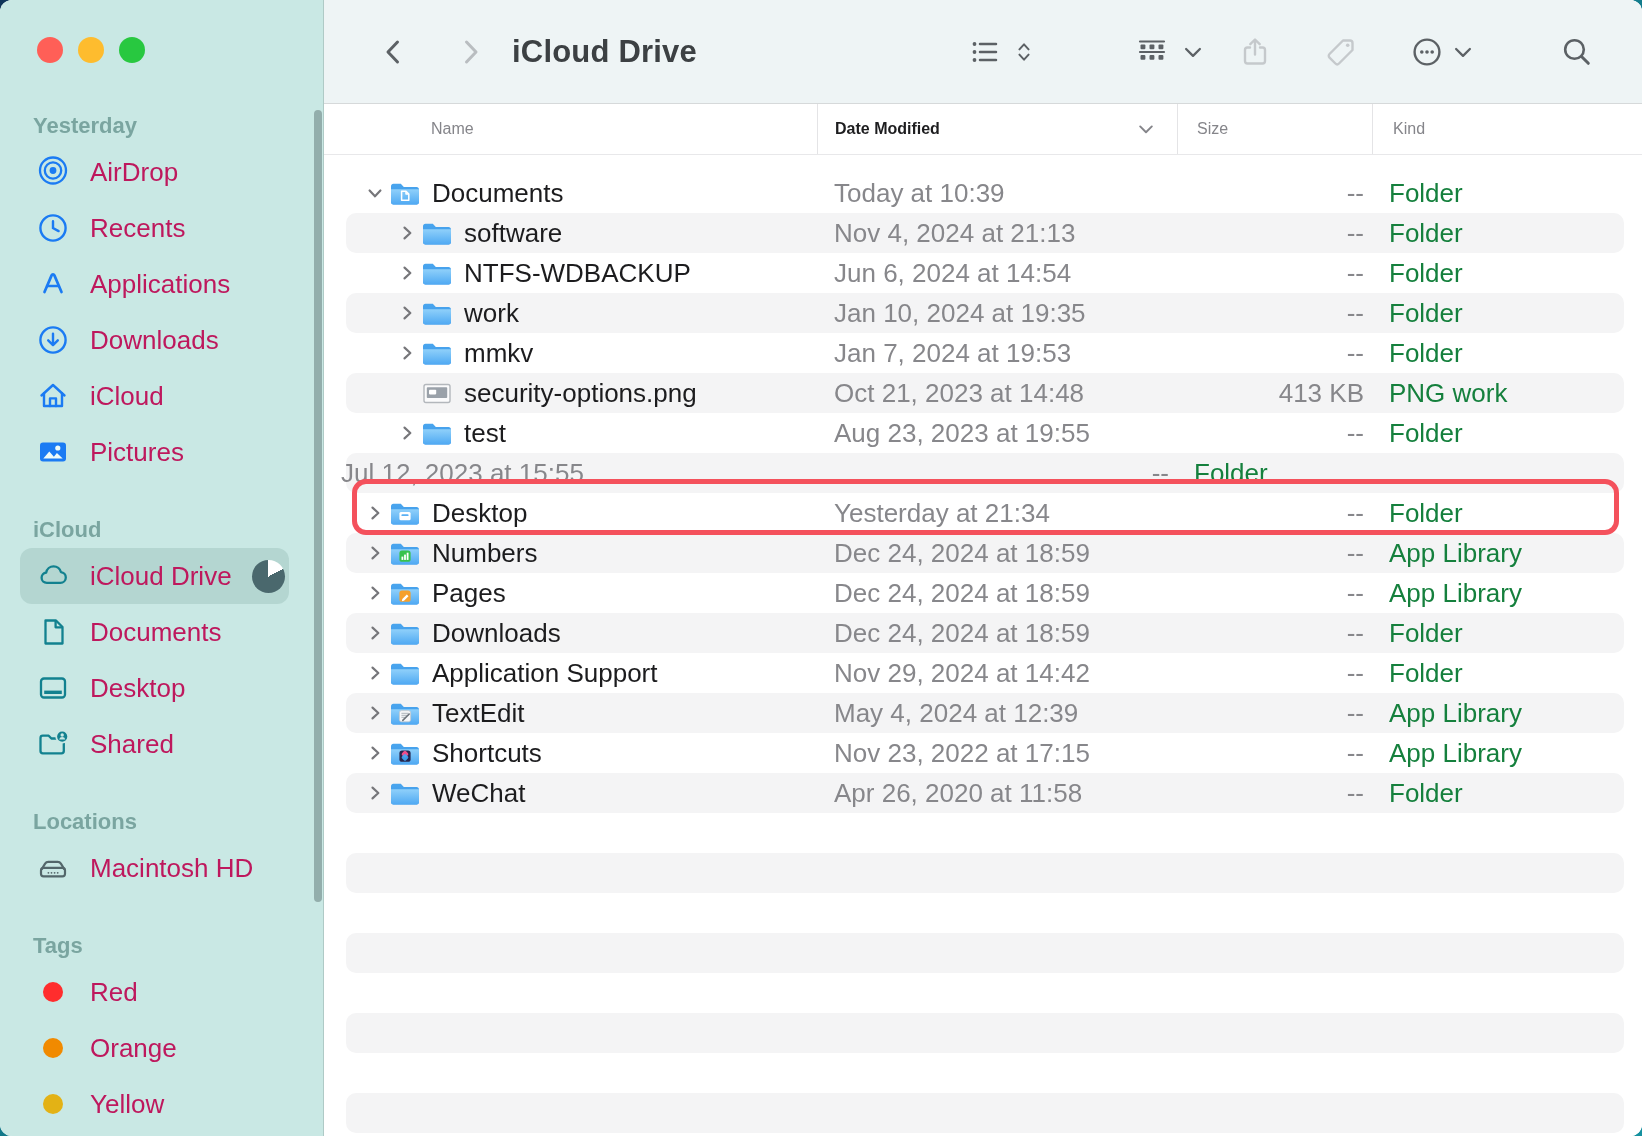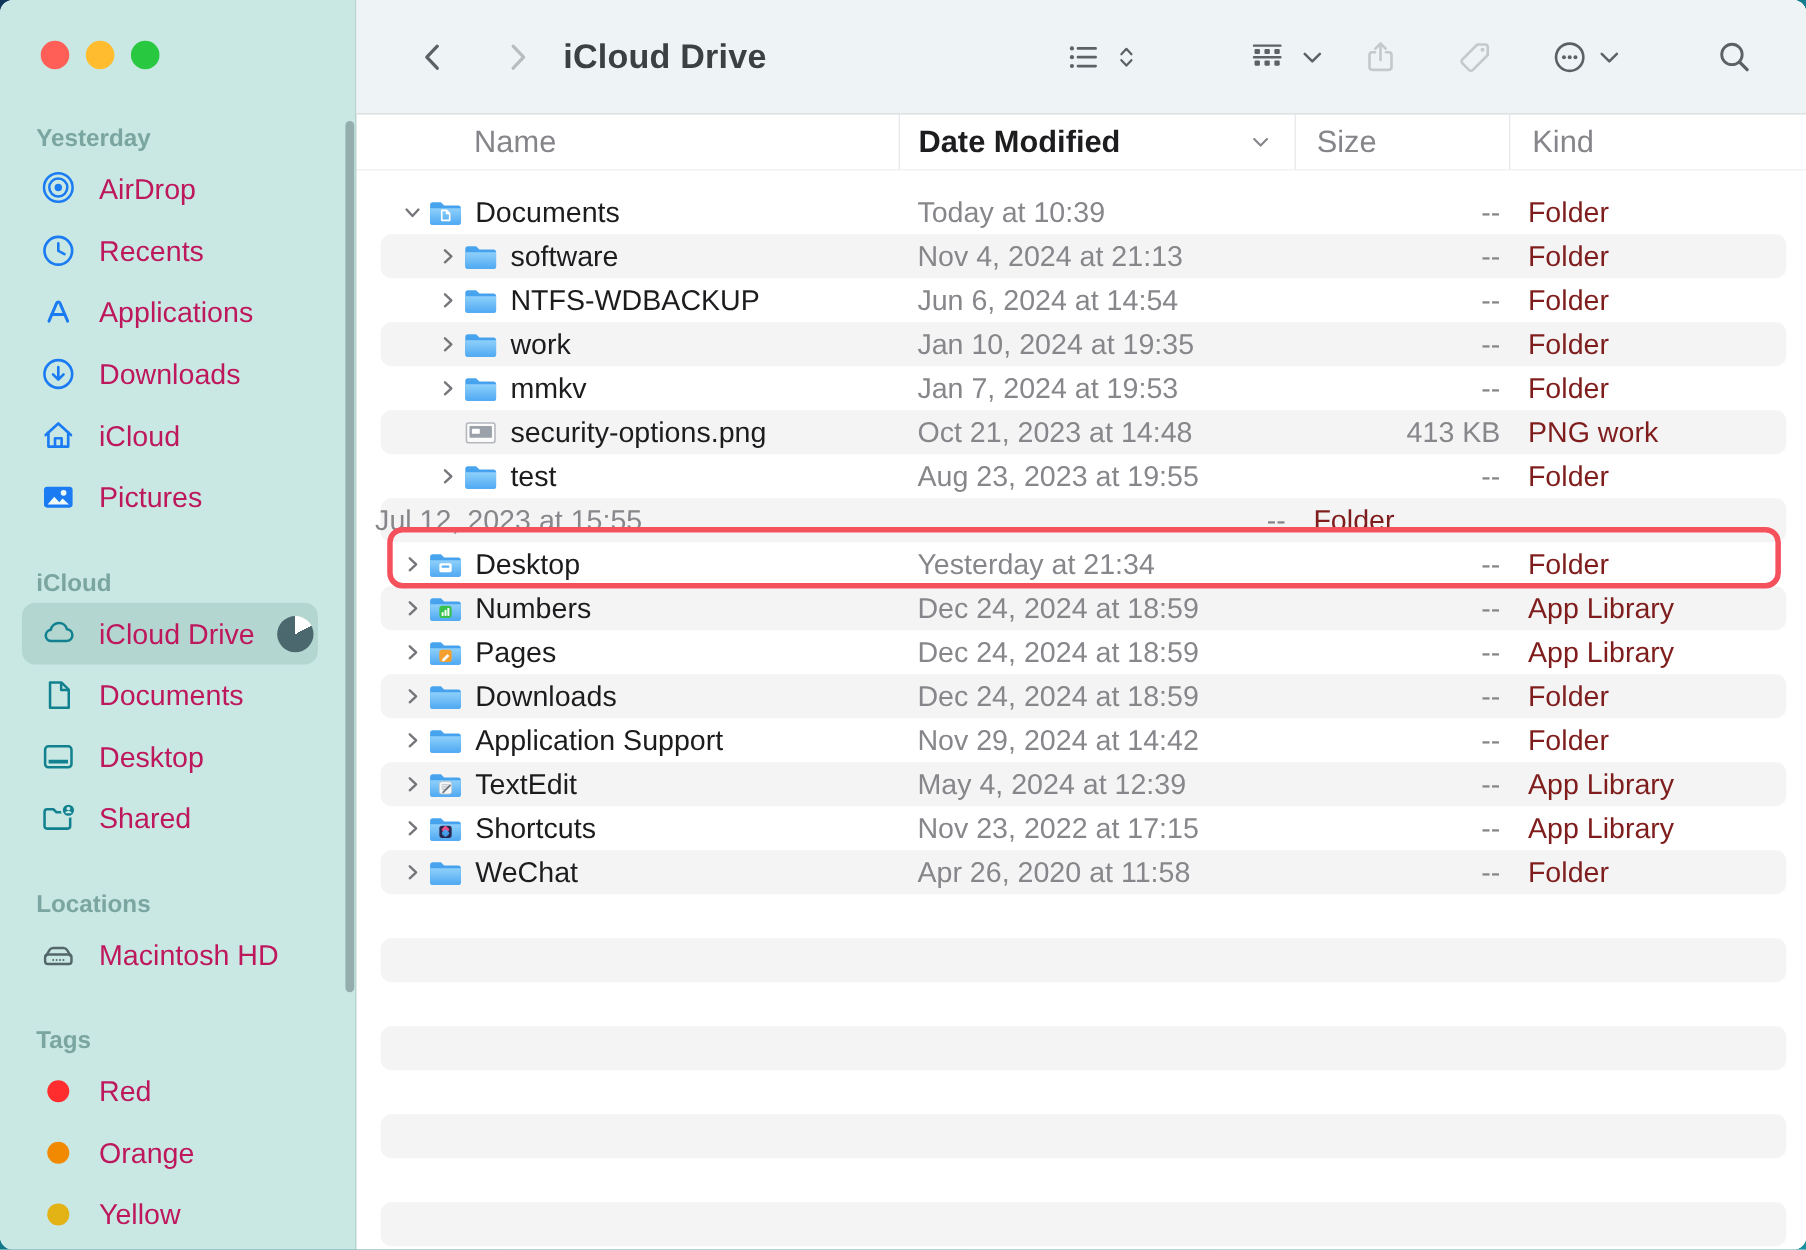--- a/index.html
+++ b/index.html
@@ -70,21 +70,21 @@
   .tb-group{left:804px;width:48px;}
   .tb-chev1{left:856px;width:26px;}
   .tb-share{left:908px;width:46px;}
   .tb-tag{left:994px;width:46px;}
   .tb-more{left:1080px;width:46px;}
   .tb-chev2{left:1126px;width:26px;}
   .tb-search{left:1228px;width:50px;}
   
   .col-headers{
     flex:0 0 50px;height:50px;display:grid;grid-template-columns:493px 360px 195px 1fr;
-    align-items:stretch;font-size:28px;color:#85858a;background:#fff;
+    align-items:stretch;font-size:16px;color:#85858a;background:#fff;
     border-bottom:1px solid #e8e8ea;
   }
   .ch{display:flex;align-items:center;position:relative;}
   .ch.name{padding-left:107px;}
   .ch.date{padding-left:17px;color:#1d1d1f;font-weight:700;justify-content:space-between;padding-right:20px;border-left:1px solid #e4e4e6;}
   .ch.size{padding-left:19px;border-left:1px solid #e4e4e6;}
   .ch.kind{padding-left:20px;border-left:1px solid #e4e4e6;}
   .sort-chev{color:#85858a;display:flex;align-items:center;}
   .sort-chev svg{width:22px;height:22px;}
   
@@ -102,21 +102,21 @@
   .row.lv1 .cell.name{padding-left:72px;}
   .disclosure{width:22px;height:22px;flex:0 0 22px;color:#76767a;display:flex;align-items:center;justify-content:center;}
   .disclosure svg{width:20px;height:20px;}
   .disclosure.expanded svg{transform:rotate(90deg);}
   .disclosure.leaf{visibility:hidden;}
   .file-icon{width:32px;height:27px;flex:0 0 32px;margin-left:3px;margin-right:11px;display:flex;align-items:center;}
   .file-icon svg{width:32px;height:27px;}
   .file-label{color:#1c1c1e;}
   .cell.date{color:#87878b;padding-left:17px;}
   .cell.size{color:#87878b;text-align:right;padding-right:8px;}
-  .cell.kind{color:#7f1d1d;padding-left:17px;}
+  .cell.kind{color:#15803d;padding-left:17px;}
   .highlight-box{
     position:absolute;left:28px;right:23px;top:-14px;bottom:-2px;
     border:5px solid #f4515c;border-radius:14px;z-index:3;pointer-events:none;
   }
   .hidden-defs{position:absolute;width:0;height:0;overflow:hidden;}
 </style>
 </head>
 <body>
 
 <svg class="hidden-defs" xmlns="http://www.w3.org/2000/svg" aria-hidden="true">

